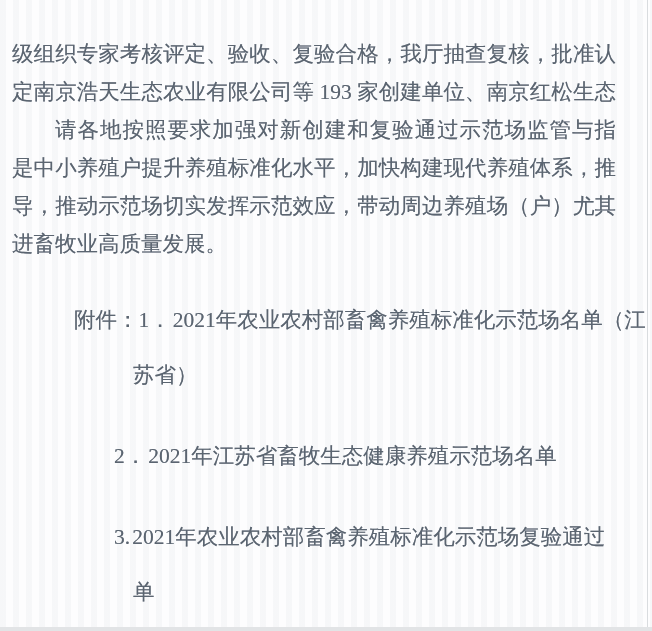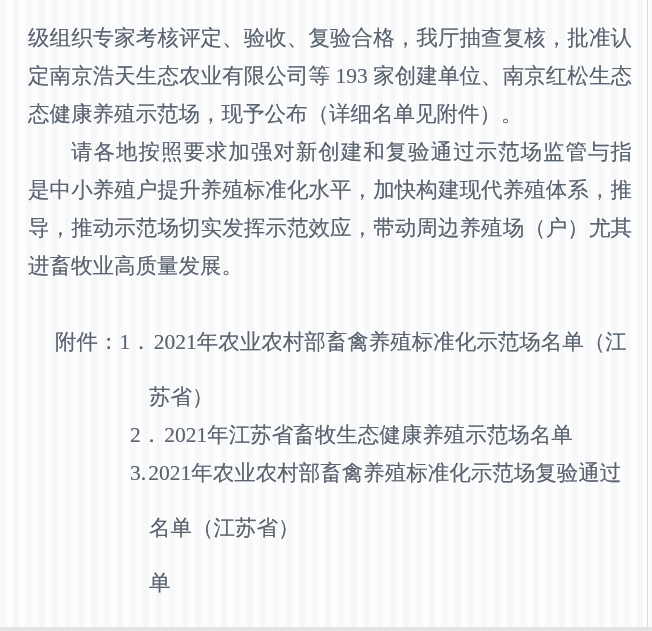--- a/index.html
+++ b/index.html
@@ -35,23 +35,23 @@
     position: absolute;
     left: 0;
     bottom: 0;
     width: 100%;
     height: 4px;
     background: #e2e4e6;
   }
   .doc {
     position: absolute;
     top: 0;
-    left: 28px;
+    left: 12px;
     width: 604px;
-    padding-top: 19px;
+    padding-top: 35px;
     color: #5b6571;
     font-size: 21.5px;
     line-height: 38px;
     letter-spacing: 0;
     text-shadow: 0 0 0.5px rgba(91, 101, 113, 0.55);
   }
   .ln {
     height: 38px;
     white-space: nowrap;
   }
@@ -60,63 +60,62 @@
     text-align: justify;
     text-align-last: justify;
   }
   .ind {
     text-indent: 43px;
   }
   .spacer {
     height: 38px;
   }
   .att-head {
-    margin-left: 27px;
+    margin-left: 62px;
   }
   .att-item {
     margin-left: 102px;
+    margin-top: 43px;
   }
   .att-cont {
     margin-left: 121px;
     margin-top: 17px;
   }
   .num {
     padding-right: 2px;
   }
 </style>
 </head>
 <body>
 
 <div class="page">
   <div class="doc">
 
     <div class="ln just">级组织专家考核评定、验收、复验合格，我厅抽查复核，批准认</div>
     <div class="ln just">定南京浩天生态农业有限公司等 193 家创建单位、南京红松生态</div>
-    <div class="ln">态健康养殖示范场，现予公布（详细名单见附件）。</div>
 
     <div class="ln just ind">请各地按照要求加强对新创建和复验通过示范场监管与指</div>
     <div class="ln just">是中小养殖户提升养殖标准化水平，加快构建现代养殖体系，推</div>
     <div class="ln just">导，推动示范场切实发挥示范效应，带动周边养殖场（户）尤其</div>
     <div class="ln">进畜牧业高质量发展。</div>
 
     <div class="spacer"></div>
 
     <div class="ln att-head">
       <span>附件：</span><span class="num">1．</span><span>2021年农业农村部畜禽养殖标准化示范场名单（江</span>
     </div>
     <div class="ln att-cont">苏省）</div>
 
     <div class="ln att-item">
       <span class="num">2．</span><span>2021年江苏省畜牧生态健康养殖示范场名单</span>
     </div>
 
     <div class="ln att-item">
       <span class="num">3.</span><span>2021年农业农村部畜禽养殖标准化示范场复验通过</span>
     </div>
-    <div class="ln att-cont">名单（江苏省）</div>
 
     <div class="ln att-cont">单</div>
 
   </div>
 
   <div class="right-edge"></div>
   <div class="bottom-edge"></div>
 </div>
 
 </body></html>

